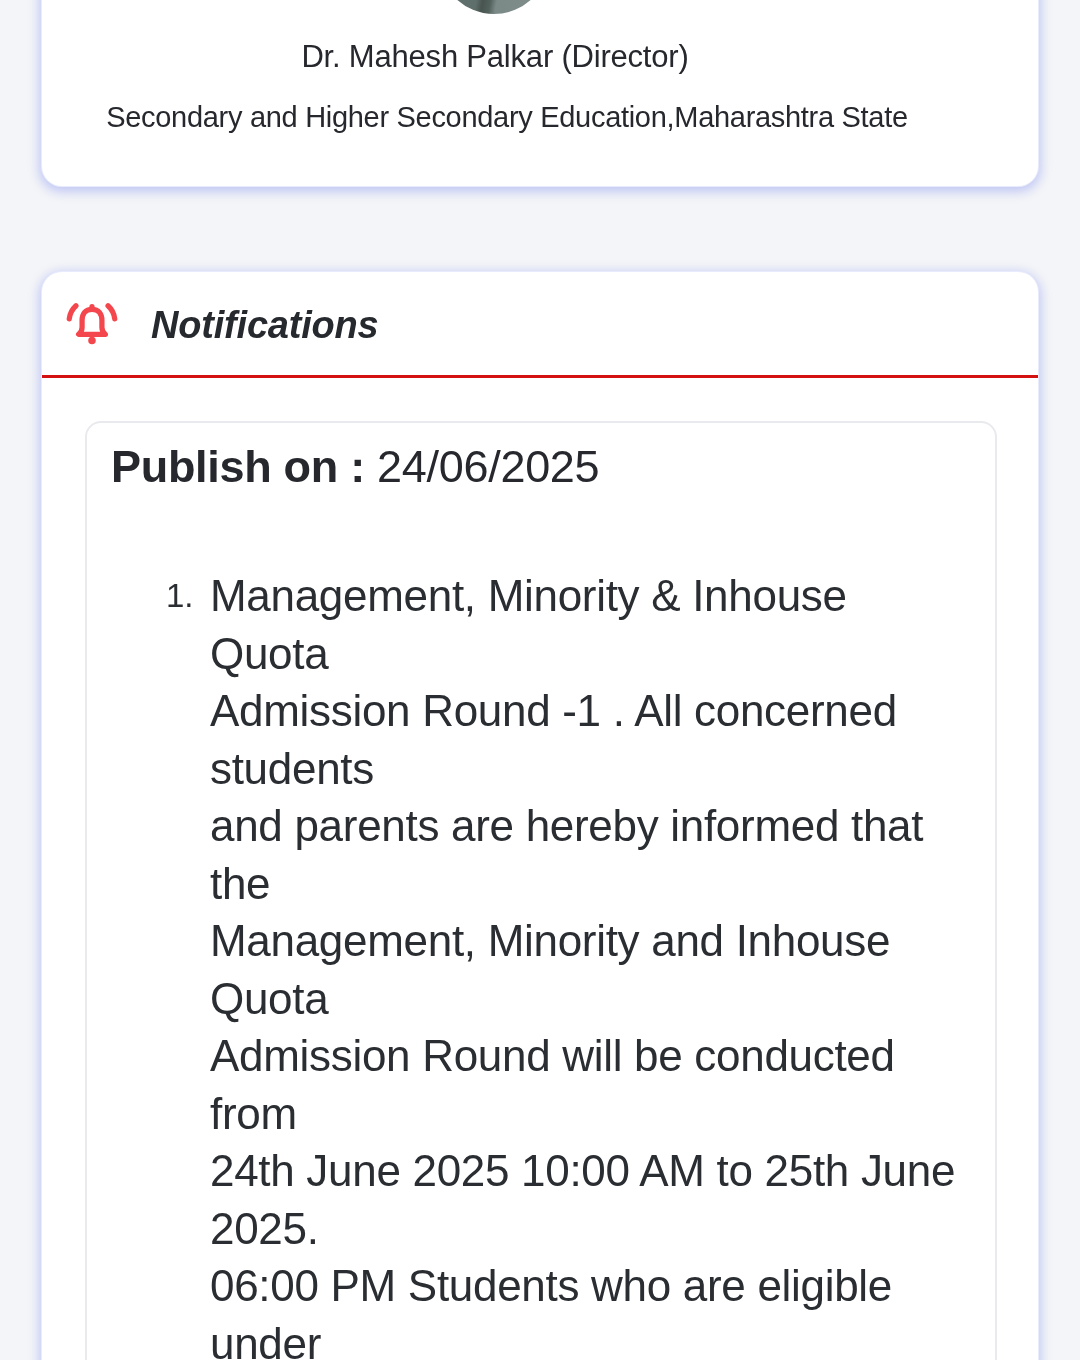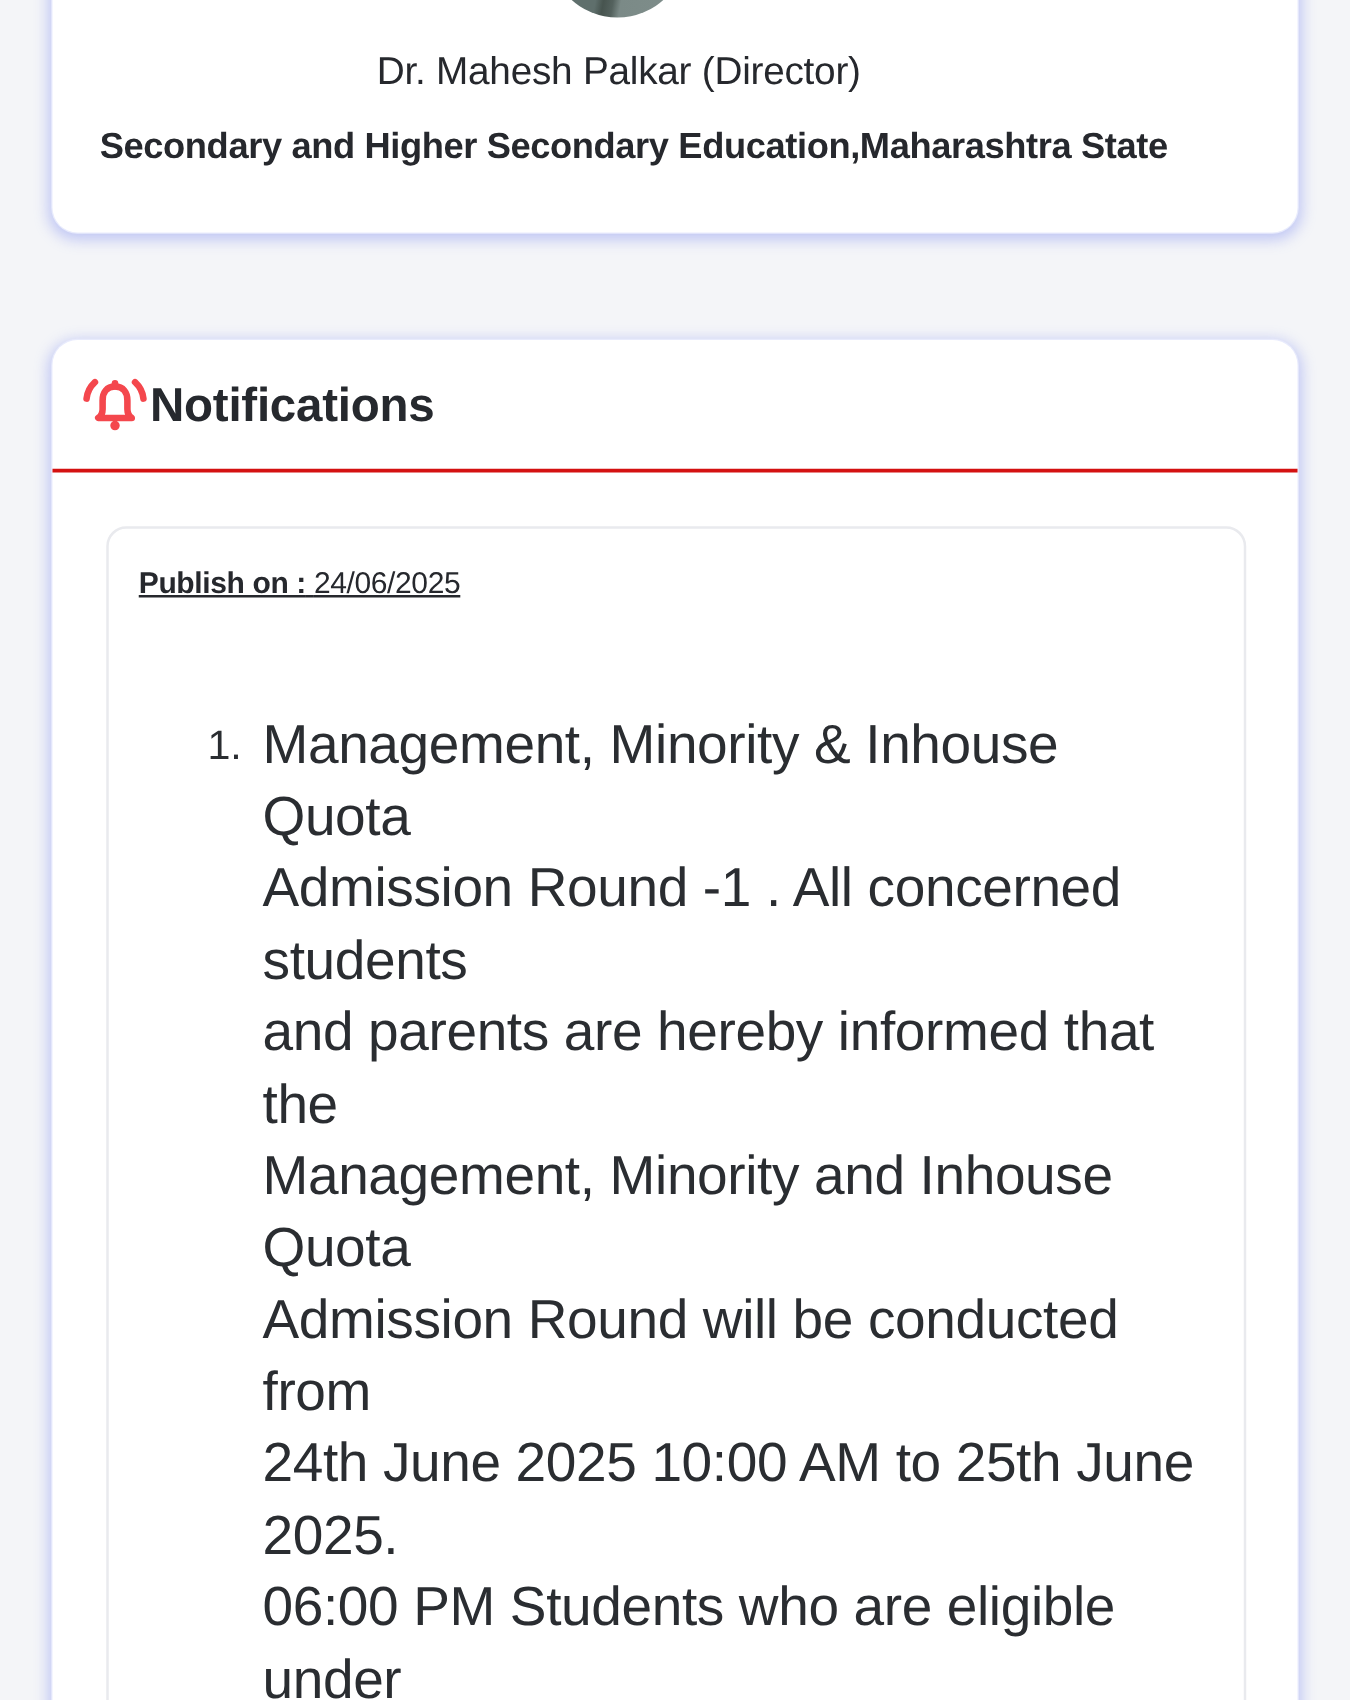--- a/index.html
+++ b/index.html
@@ -37,40 +37,41 @@
   .profile-content{
     position:absolute; left:0; right:90px; top:0; height:100%;
     text-align:center;
   }
   .profile-name{
     position:absolute; top:256px; width:100%;
     font-size:31px; font-weight:400; line-height:42px; letter-spacing:-0.2px;
   }
   .profile-dept{
     position:absolute; top:316px; width:100%;
-    font-size:29px; font-weight:700; line-height:42px; letter-spacing:-0.3px;padding-left:24px;
+    font-size:29px; font-weight:400; line-height:42px; letter-spacing:-0.3px;padding-left:24px;
   }
   
   .notif-card{ top:272px; height:1210px; }
   .notif-header{
-    display:flex; align-items:center; 
+    display:flex; align-items:center; gap:31px;
     padding:25px 0 22px 22px;
+    font-style:italic;
   }
   .bell{ width:56px; height:56px; color:var(--accent-red); flex:0 0 auto; }
   .notif-title{ font-size:38px; font-weight:700; letter-spacing:-0.2px; color:#26292e; }
   .divider{ height:3px; background:var(--divider-red); width:100%; }
   .notice-card{
     margin:43px 41px 0 43px;
     height:1020px;
     background:var(--card-bg);
     border:2px solid #e9eaee;
     border-radius:16px;
     padding:22px 24px;
   }
-  .publish-line{ font-size:24px; line-height:44px; letter-spacing:-0.3px;text-decoration:underline; }
+  .publish-line{ font-size:45px; line-height:44px; letter-spacing:-0.3px; }
   .publish-label{ font-weight:700; }
   .publish-date{ font-weight:400; }
   .notice-list{ margin-top:78px; list-style:none; }
   .notice-item{ display:flex; }
   .notice-num{
     flex:0 0 99px; width:99px; text-align:right; padding-right:17px;
     font-size:33px; line-height:57.5px; letter-spacing:-0.3px; color:#2a2d31;
   }
   .notice-text{
     flex:1; white-space:pre-line;

